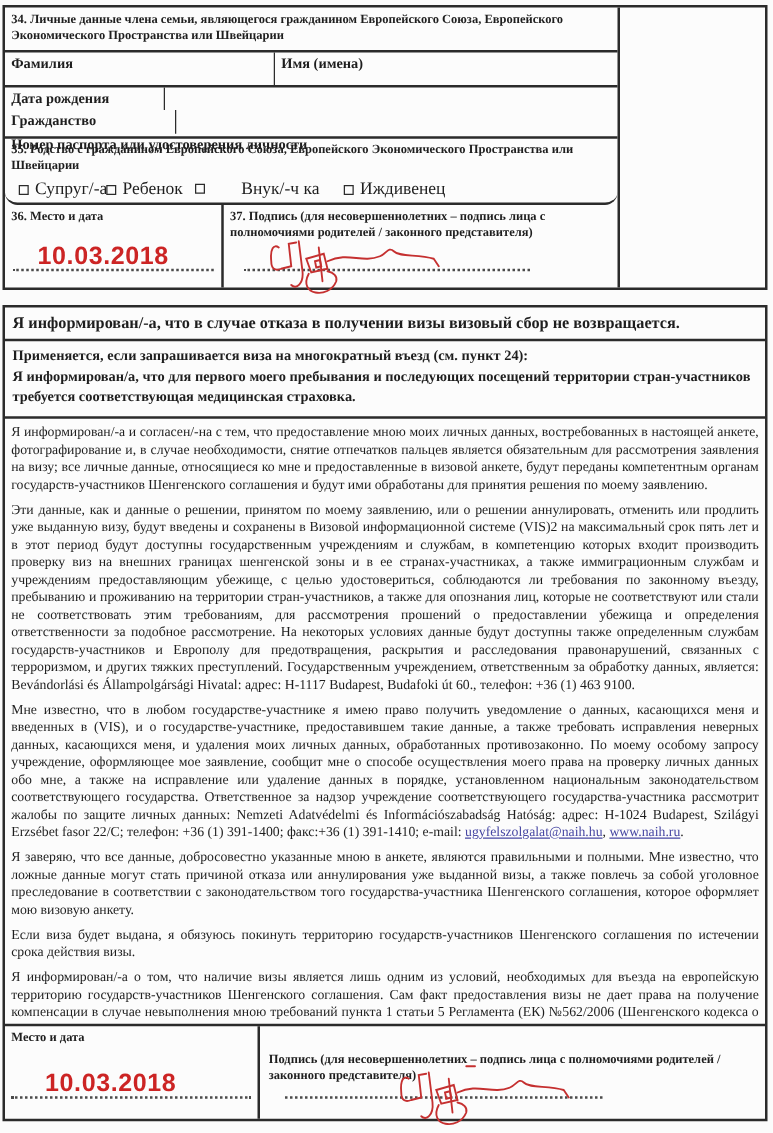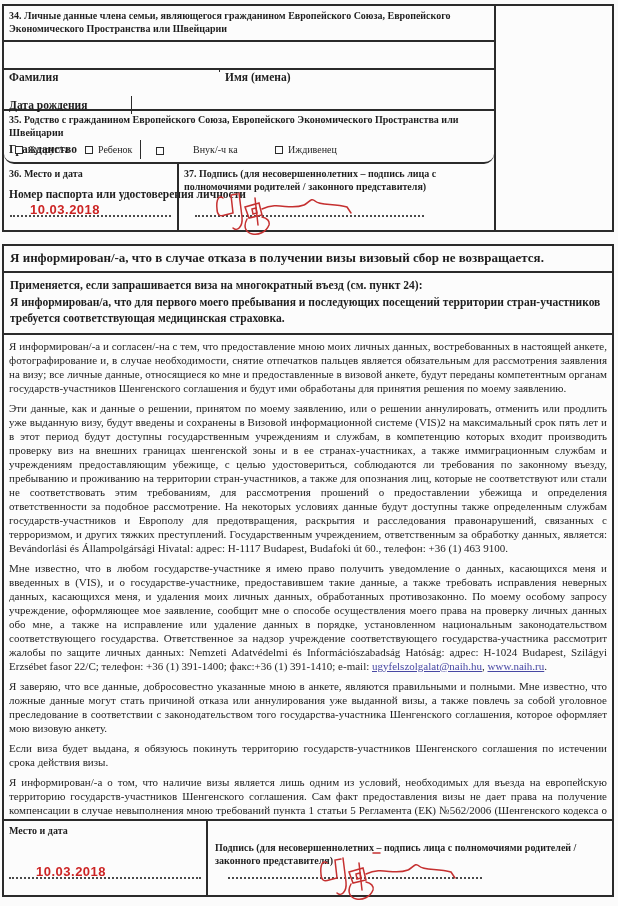--- a/index.html
+++ b/index.html
@@ -16,39 +16,39 @@
   .top-table { position:absolute; left:2px; top:4px; width:612px; height:228px; display:flex; }
   .top-left { width:492px; border-right:2px solid #2b2b2b; display:flex; flex-direction:column; }
   .top-right { flex:1; }
   .row-h { border-bottom:2px solid #2b2b2b; }
   .bold-label { font-weight:bold; font-size:10px; line-height:1.32; }
   .r1 { height:36px; padding:3px 5px; }
   .r2 { height:28px; display:flex; }
   .r3 { height:41px; display:flex;flex-direction:column; }
   .r4 { height:53px; padding:2px 5px;border-radius:10px; }
   .r5 { flex:1; display:flex; }
-  .cell { padding:2px 5px; font-weight:bold; font-size:11.5px; line-height:1.25;margin-top:26px; }
+  .cell { padding:2px 5px; font-weight:bold; font-size:11.5px; line-height:1.25; }
   .cdiv { border-right:1.5px solid #2b2b2b; }
   .c-surname { width:216px; }
   .c-name { flex:1; }
   .c-dob { width:128px; }
   .c-nat { width:137px; }
   .c-pass { flex:1; }
 
-  .cb-row { position:relative; height:16px; margin-top:5px; font-size:10px; }
+  .cb-row { position:relative; height:16px; margin-top:5px; font-size:14px; }
   .cb-row > * { position:absolute; top:0; white-space:nowrap; }
   .cb { display:inline-block; width:8px; height:8px; border:1.2px solid #2b2b2b; background:#fcfcfc; margin-right:5px; vertical-align:-1px; }
   .cb.standalone { top:3px; }
 
   .c36 { width:175px; border-right:2px solid #2b2b2b; position:relative; padding:3px 5px; }
   .c37 { flex:1; position:relative; padding:3px 5px; }
   .dotline { position:absolute; border-bottom:2px dotted #4a4a4a; }
   .red-date {
     position:absolute; font-family:"Liberation Sans", sans-serif;
-    font-weight:bold; font-size:13px; color:#cc2424; letter-spacing:.5px;
+    font-weight:bold; font-size:20px; color:#cc2424; letter-spacing:.5px;
   }
   .sig-svg { position:absolute; overflow:visible; z-index:5; }
 
   
   .notice-box { position:absolute; left:2px; top:244px; width:612px; height:653px; display:flex; flex-direction:column; }
   .nA { padding:4px 6px; border-bottom:2px solid #2b2b2b; font-weight:bold; font-size:13px; line-height:1.3; }
   .nB { padding:4px 6px 6px; border-bottom:2px solid #2b2b2b; font-weight:bold; font-size:11.5px; line-height:1.45; }
   .decl { flex:1; padding:4px 5px 0; font-size:11px; line-height:14px; text-align:justify; overflow:hidden; }
   .decl p { margin:0 0 6px; }
   .link { color:#4747a3; text-decoration:underline; cursor:pointer;font-family:Liberation Serif, serif; }

